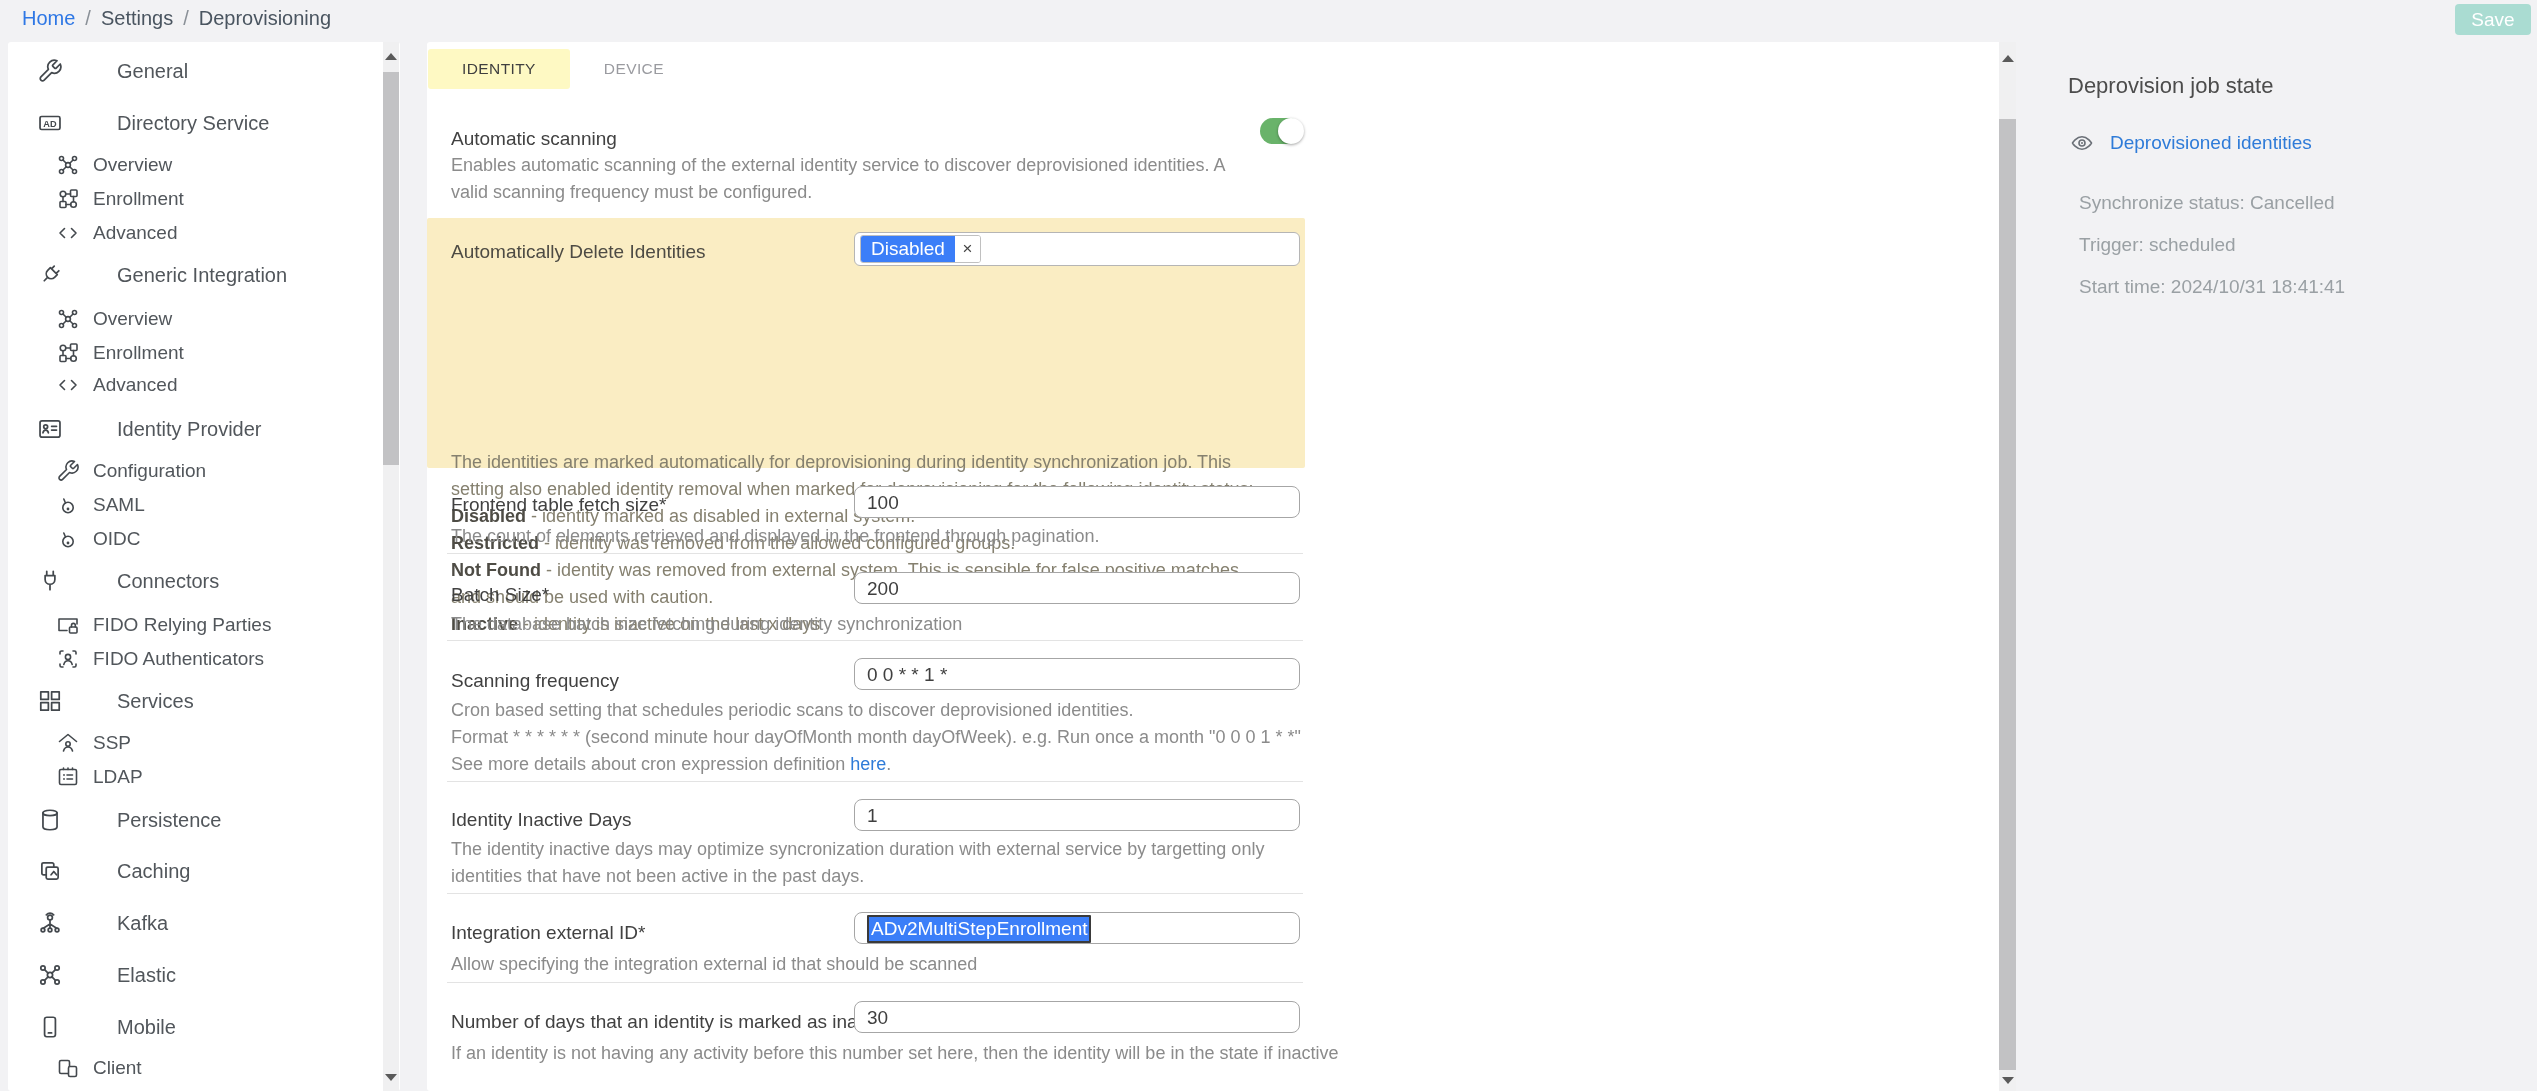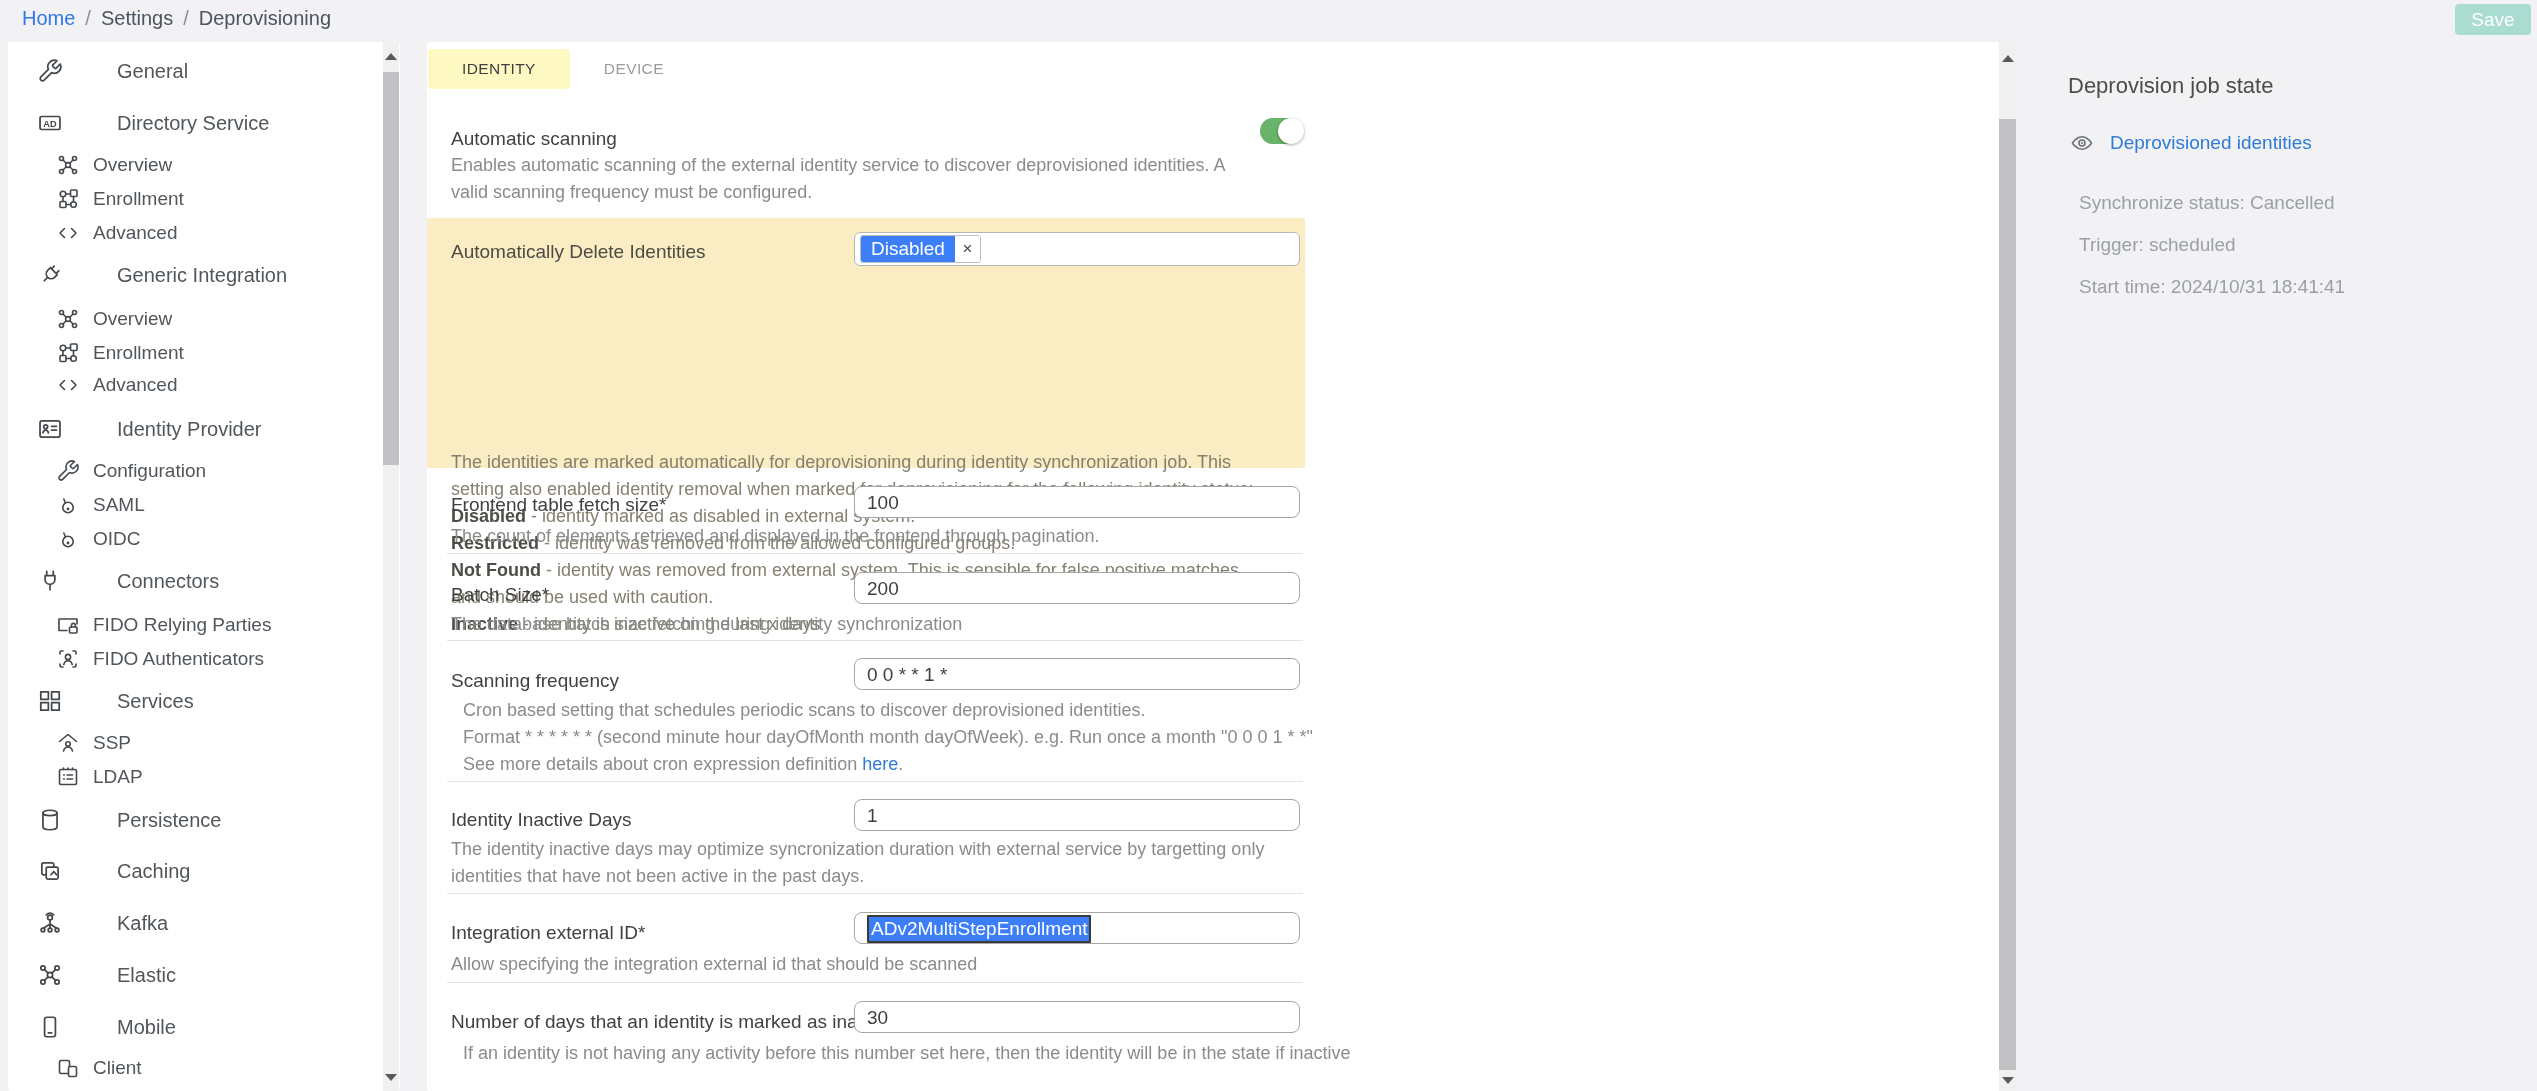--- a/index.html
+++ b/index.html
@@ -56,21 +56,21 @@
   .ybox .field-label{color:#4d4b44;}
   .ytext{position:absolute;left:24px;top:231px;width:805px;font-size:18px;line-height:27px;color:#85806f;}
   .ytext b{color:#4e4c45;font-weight:bold;}
   .chip-input{position:absolute;left:427px;top:190px;width:446px;height:34px;border:1px solid #b5b5b5;border-radius:6px;
               background:#fff;box-sizing:border-box;display:flex;align-items:center;padding-left:5px;cursor:text;}
   .chip{display:inline-flex;align-items:stretch;border:1px solid #c0c0c0;border-radius:3px;overflow:hidden;height:26px;}
   .chip .chip-label{background:#3b7ef8;color:#fff;font-size:19px;line-height:26px;padding:0 10px;}
   .chip .chip-x{background:#fff;color:#444;font-size:17px;line-height:26px;width:25px;text-align:center;cursor:pointer;}
 
   a.inline-link{color:#2e7bd8;text-decoration:none;cursor:pointer;}
-  .nowrap{white-space:nowrap;margin-left:12px;}
+  .nowrap{white-space:nowrap;}
 
   
   .jobstate{position:absolute;left:2016px;top:42px;width:521px;height:1049px;}
   .js-title{position:absolute;left:52px;top:31px;font-size:22px;color:#4c4c4c;}
   .js-linkrow{position:absolute;left:54px;top:89px;display:flex;align-items:center;cursor:pointer;}
   .js-linkrow .icon{width:24px;height:24px;color:#6b7077;}
   .js-linkrow a{margin-left:16px;font-size:19px;color:#2e7bd8;text-decoration:none;}
   .js-status{position:absolute;left:63px;font-size:19px;color:#9aa0a4;white-space:nowrap;}
 </style>
 </head>

